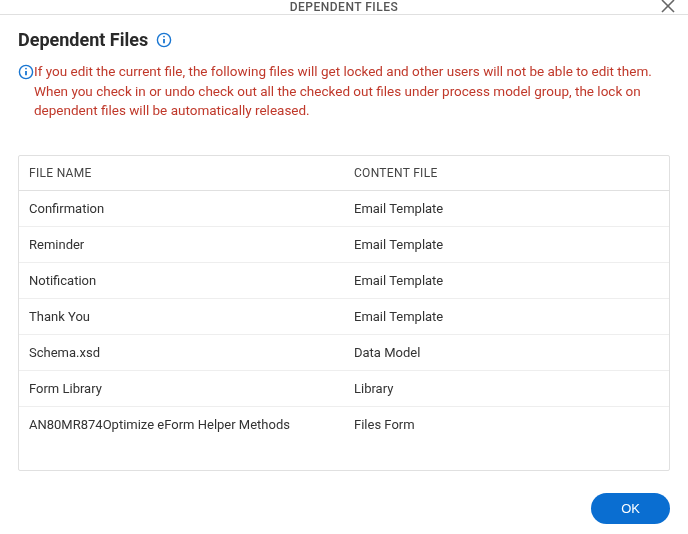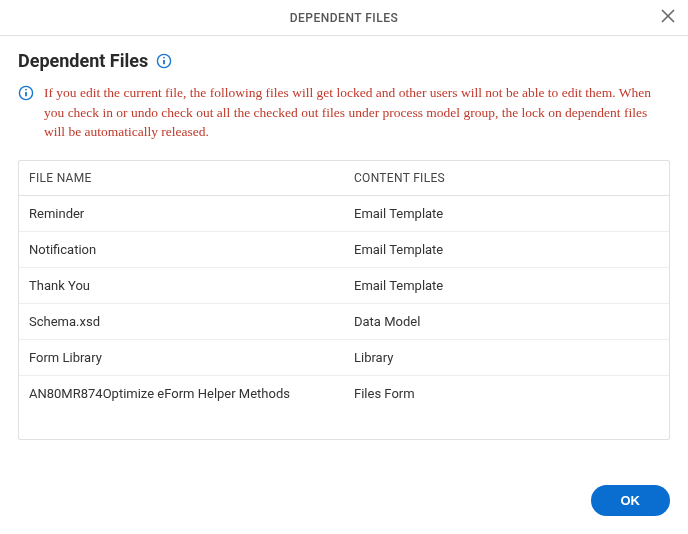--- a/index.html
+++ b/index.html
@@ -63,23 +63,22 @@
     color: #2a2a2a;
   }
   .info-icon {
     width: 16px; height: 16px;
     display: inline-flex; align-items: center; justify-content: center;
     color: #1976d2;
   }
   .info-icon svg { width: 16px; height: 16px; }
   .warning-row {
     display: flex;
-    gap: 10px;
-    margin-bottom: 18px;
-    font-family: Liberation Serif, serif;
+    gap: 0;
+    margin-bottom: 34px;
   }
   .warning-icon {
     flex-shrink: 0;
     width: 16px; height: 16px;
     margin-top: 2px;
     color: #1976d2;
   }
   .warning-icon svg { width: 16px; height: 16px; }
   .warning-text {
     font-size: 13.5px;
@@ -116,21 +115,21 @@
     padding: 12px 18px 18px 18px;
     display: flex;
     justify-content: flex-end;
   }
   .ok-btn {
     background: #0a6ed1;
     color: #fff;
     border: none;
     border-radius: 18px;
     font-size: 13px;
-    font-weight: 700;
+    font-weight: 400;
     padding: 8px 30px;
     cursor: pointer;
   }
 </style>
 </head>
 <body>
 
 <div class="dialog">
 
   <div class="titlebar">
@@ -167,25 +166,29 @@
         </svg>
       </span>
       <div class="warning-text">If you edit the current file, the following files will get locked and other users will not be able to edit them. When you check in or undo check out all the checked out files under process model group, the lock on dependent files will be automatically released.</div>
     </div>
 
     <div class="table-wrap">
       <table>
         <thead>
           <tr>
             <th class="col-name">FILE NAME</th>
-            <th>CONTENT FILES</th>
+            <th>CONTENT FILE</th>
           </tr>
         </thead>
         <tbody id="table-body">
             <tr>
+              <td class="col-name">Confirmation</td>
+              <td>Email Template</td>
+            </tr>
+            <tr>
               <td class="col-name">Reminder</td>
               <td>Email Template</td>
             </tr>
             <tr>
               <td class="col-name">Notification</td>
               <td>Email Template</td>
             </tr>
             <tr>
               <td class="col-name">Thank You</td>
               <td>Email Template</td>

